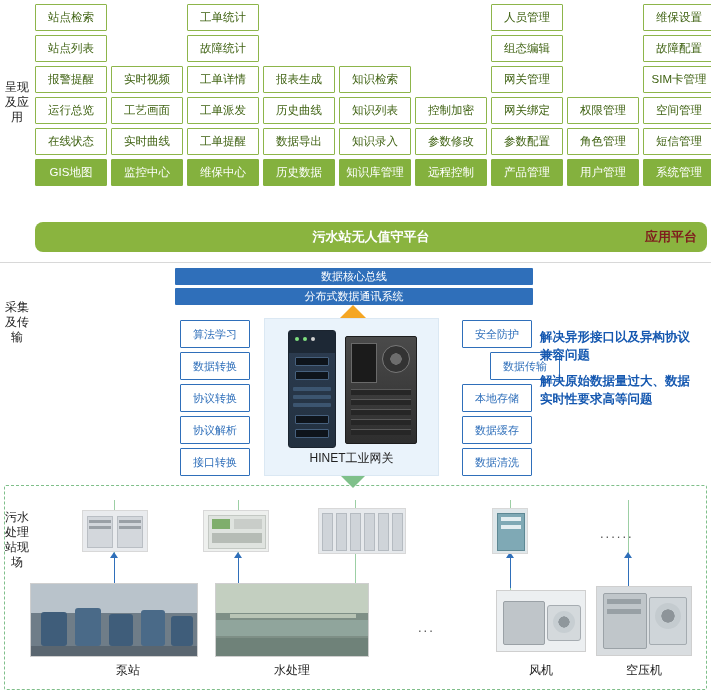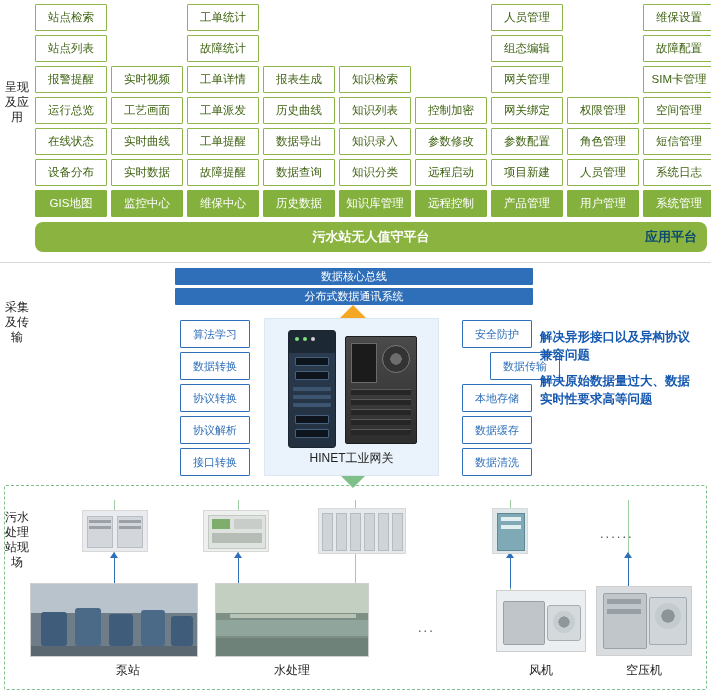--- a/index.html
+++ b/index.html
@@ -78,21 +78,21 @@
     border-radius: 8px;
   }
   #platform-bar .ptitle {
     color: #ffffff;
     font-size: 13px;
     font-weight: bold;
   }
   #platform-bar .pright {
     position: absolute;
     right: 10px;
-    color: #0c4a6e;
+    color: #7f1d1d;
     font-size: 13px;
     font-weight: bold;
   }
 
   
   .hdivider {
     position: absolute;
     left: 0; width: 711px;
     height: 1px;
     background: #d8d8d8;
@@ -356,31 +356,20 @@
       <div class="cell w1">实时曲线</div>
       <div class="cell w1">工单提醒</div>
       <div class="cell w1">数据导出</div>
       <div class="cell w1">知识录入</div>
       <div class="cell w1">参数修改</div>
       <div class="cell w1">参数配置</div>
       <div class="cell w1">角色管理</div>
       <div class="cell w1">短信管理</div>
     </div>
 
-    <div class="grid-row">
-      <div class="cell w1">设备分布</div>
-      <div class="cell w1">实时数据</div>
-      <div class="cell w1">故障提醒</div>
-      <div class="cell w1">数据查询</div>
-      <div class="cell w1">知识分类</div>
-      <div class="cell w1">远程启动</div>
-      <div class="cell w1">项目新建</div>
-      <div class="cell w1">人员管理</div>
-      <div class="cell w1">系统日志</div>
-    </div>
 
     <div class="grid-row">
       <div class="cell w1 green">GIS地图</div>
       <div class="cell w1 green">监控中心</div>
       <div class="cell w1 green">维保中心</div>
       <div class="cell w1 green">历史数据</div>
       <div class="cell w1 green">知识库管理</div>
       <div class="cell w1 green">远程控制</div>
       <div class="cell w1 green">产品管理</div>
       <div class="cell w1 green">用户管理</div>

